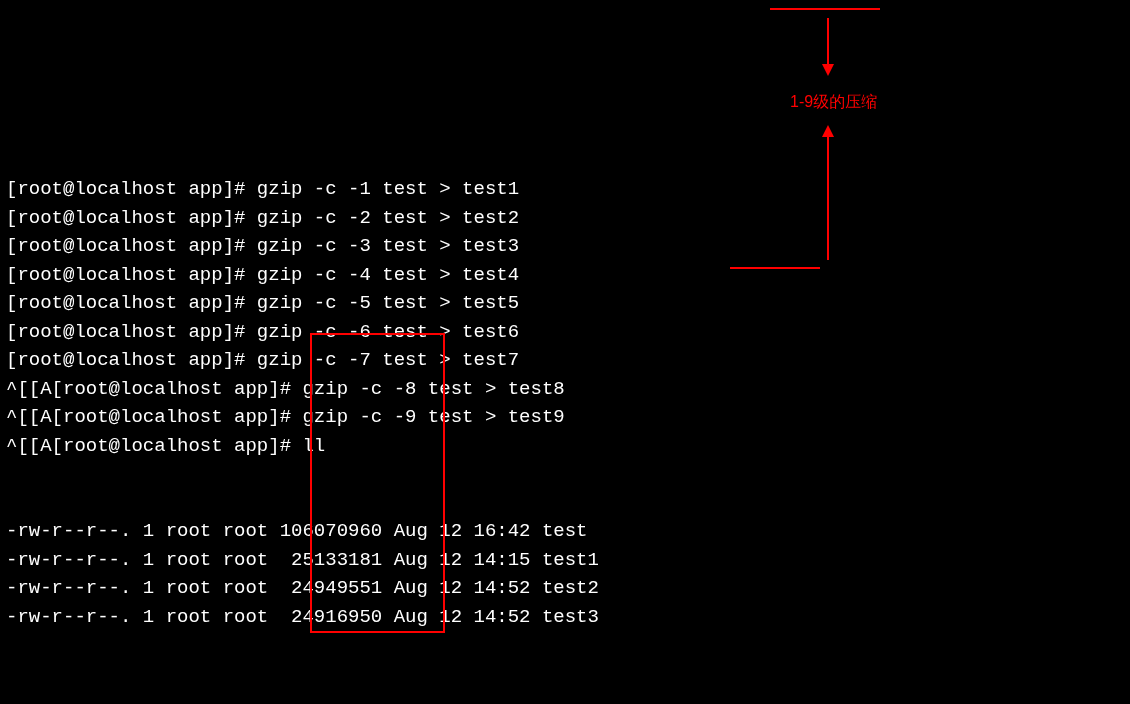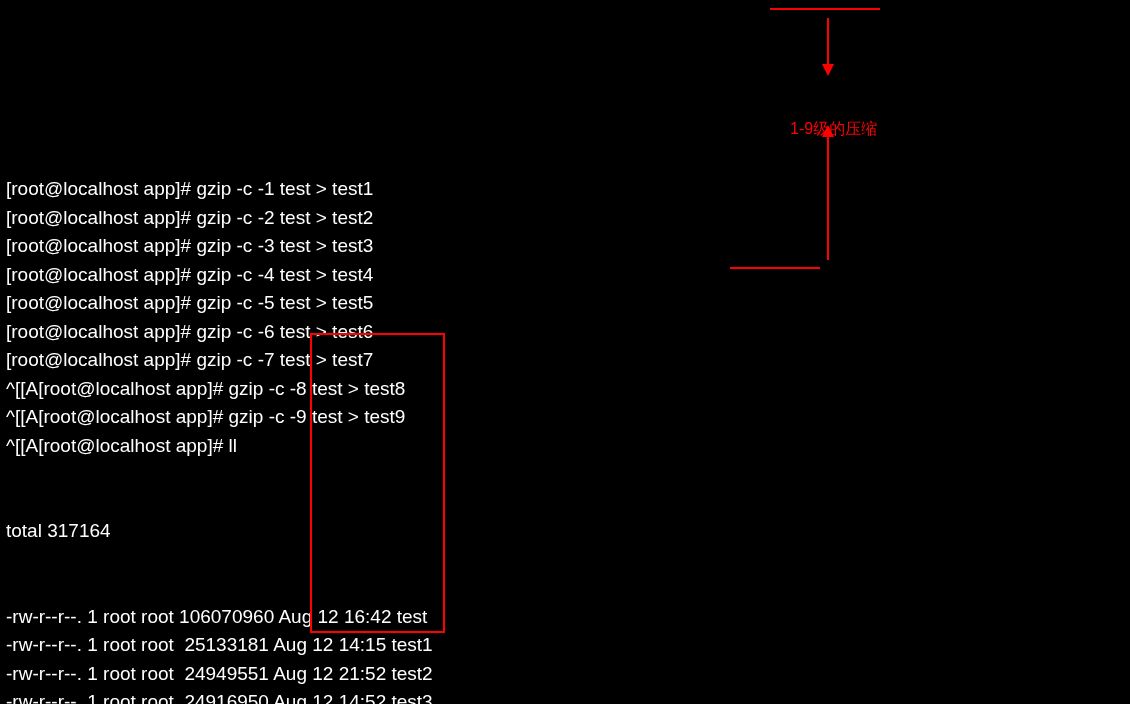--- a/index.html
+++ b/index.html
@@ -17,21 +17,21 @@
       width: 1130px;
       height: 704px;
       position: relative;
       white-space: pre;
     }
     .terminal {
       position: relative;
     }
     .line {
       display: block;
-      font-family: Liberation Sans, sans-serif;
+      font-family: Liberation Mono, monospace;
     }
     .red-box {
       position: absolute;
       border: 2px solid #ff0000;
       pointer-events: none;
     }
     .red-line {
       position: absolute;
       background: #ff0000;
       pointer-events: none;
@@ -48,39 +48,38 @@
       pointer-events: none;
     }
   </style>
 </head>
 <body>
 
 
 
 <div class="terminal">
   <div id="cmd-lines"><span class="line"><span>[root@localhost app]# </span><span>gzip -c -1 test &gt; test1</span></span><span class="line"><span>[root@localhost app]# </span><span>gzip -c -2 test &gt; test2</span></span><span class="line"><span>[root@localhost app]# </span><span>gzip -c -3 test &gt; test3</span></span><span class="line"><span>[root@localhost app]# </span><span>gzip -c -4 test &gt; test4</span></span><span class="line"><span>[root@localhost app]# </span><span>gzip -c -5 test &gt; test5</span></span><span class="line"><span>[root@localhost app]# </span><span>gzip -c -6 test &gt; test6</span></span><span class="line"><span>[root@localhost app]# </span><span>gzip -c -7 test &gt; test7</span></span><span class="line"><span>^[[A[root@localhost app]# </span><span>gzip -c -8 test &gt; test8</span></span><span class="line"><span>^[[A[root@localhost app]# </span><span>gzip -c -9 test &gt; test9</span></span><span class="line"><span>^[[A[root@localhost app]# </span><span>ll</span></span></div>
-  <span class="line">total 317164</span>
-  <div id="listing-lines"><span class="line">-rw-r--r--. 1 root root 106070960 Aug 12 16:42 test</span><span class="line">-rw-r--r--. 1 root root  25133181 Aug 12 14:15 test1</span><span class="line">-rw-r--r--. 1 root root  24949551 Aug 12 21:52 test2</span><span class="line">-rw-r--r--. 1 root root  24916950 Aug 12 14:52 test3</span></div>
+  <div id="listing-lines"><span class="line">-rw-r--r--. 1 root root 106070960 Aug 12 16:42 test</span><span class="line">-rw-r--r--. 1 root root  25133181 Aug 12 14:15 test1</span><span class="line">-rw-r--r--. 1 root root  24949551 Aug 12 14:52 test2</span><span class="line">-rw-r--r--. 1 root root  24916950 Aug 12 14:52 test3</span></div>
   
 </div>
 
 
 <div class="red-box" style="left:310px; top:333px; width:135px; height:300px;"></div>
 
 
 <div class="red-line" style="left:770px; top:8px; width:110px; height:2px;"></div>
 
 
 <svg class="arrow-down" style="left:818px; top:18px;" width="20" height="60">
   <line x1="10" y1="0" x2="10" y2="50" stroke="#ff0000" stroke-width="2"></line>
   <polygon points="10,58 4,46 16,46" fill="#ff0000"></polygon>
 </svg>
 
 
-<div class="red-label" style="left:790px; top:90px;margin-top:27px;">1-9级的压缩</div>
+<div class="red-label" style="left:790px; top:90px;">1-9级的压缩</div>
 
 
 <svg class="arrow-up" style="left:818px; top:125px;" width="20" height="135">
   <polygon points="10,0 4,12 16,12" fill="#ff0000"></polygon>
   <line x1="10" y1="8" x2="10" y2="135" stroke="#ff0000" stroke-width="2"></line>
 </svg>
 
 
 <div class="red-line" style="left:730px; top:267px; width:90px; height:2px;"></div>
 

